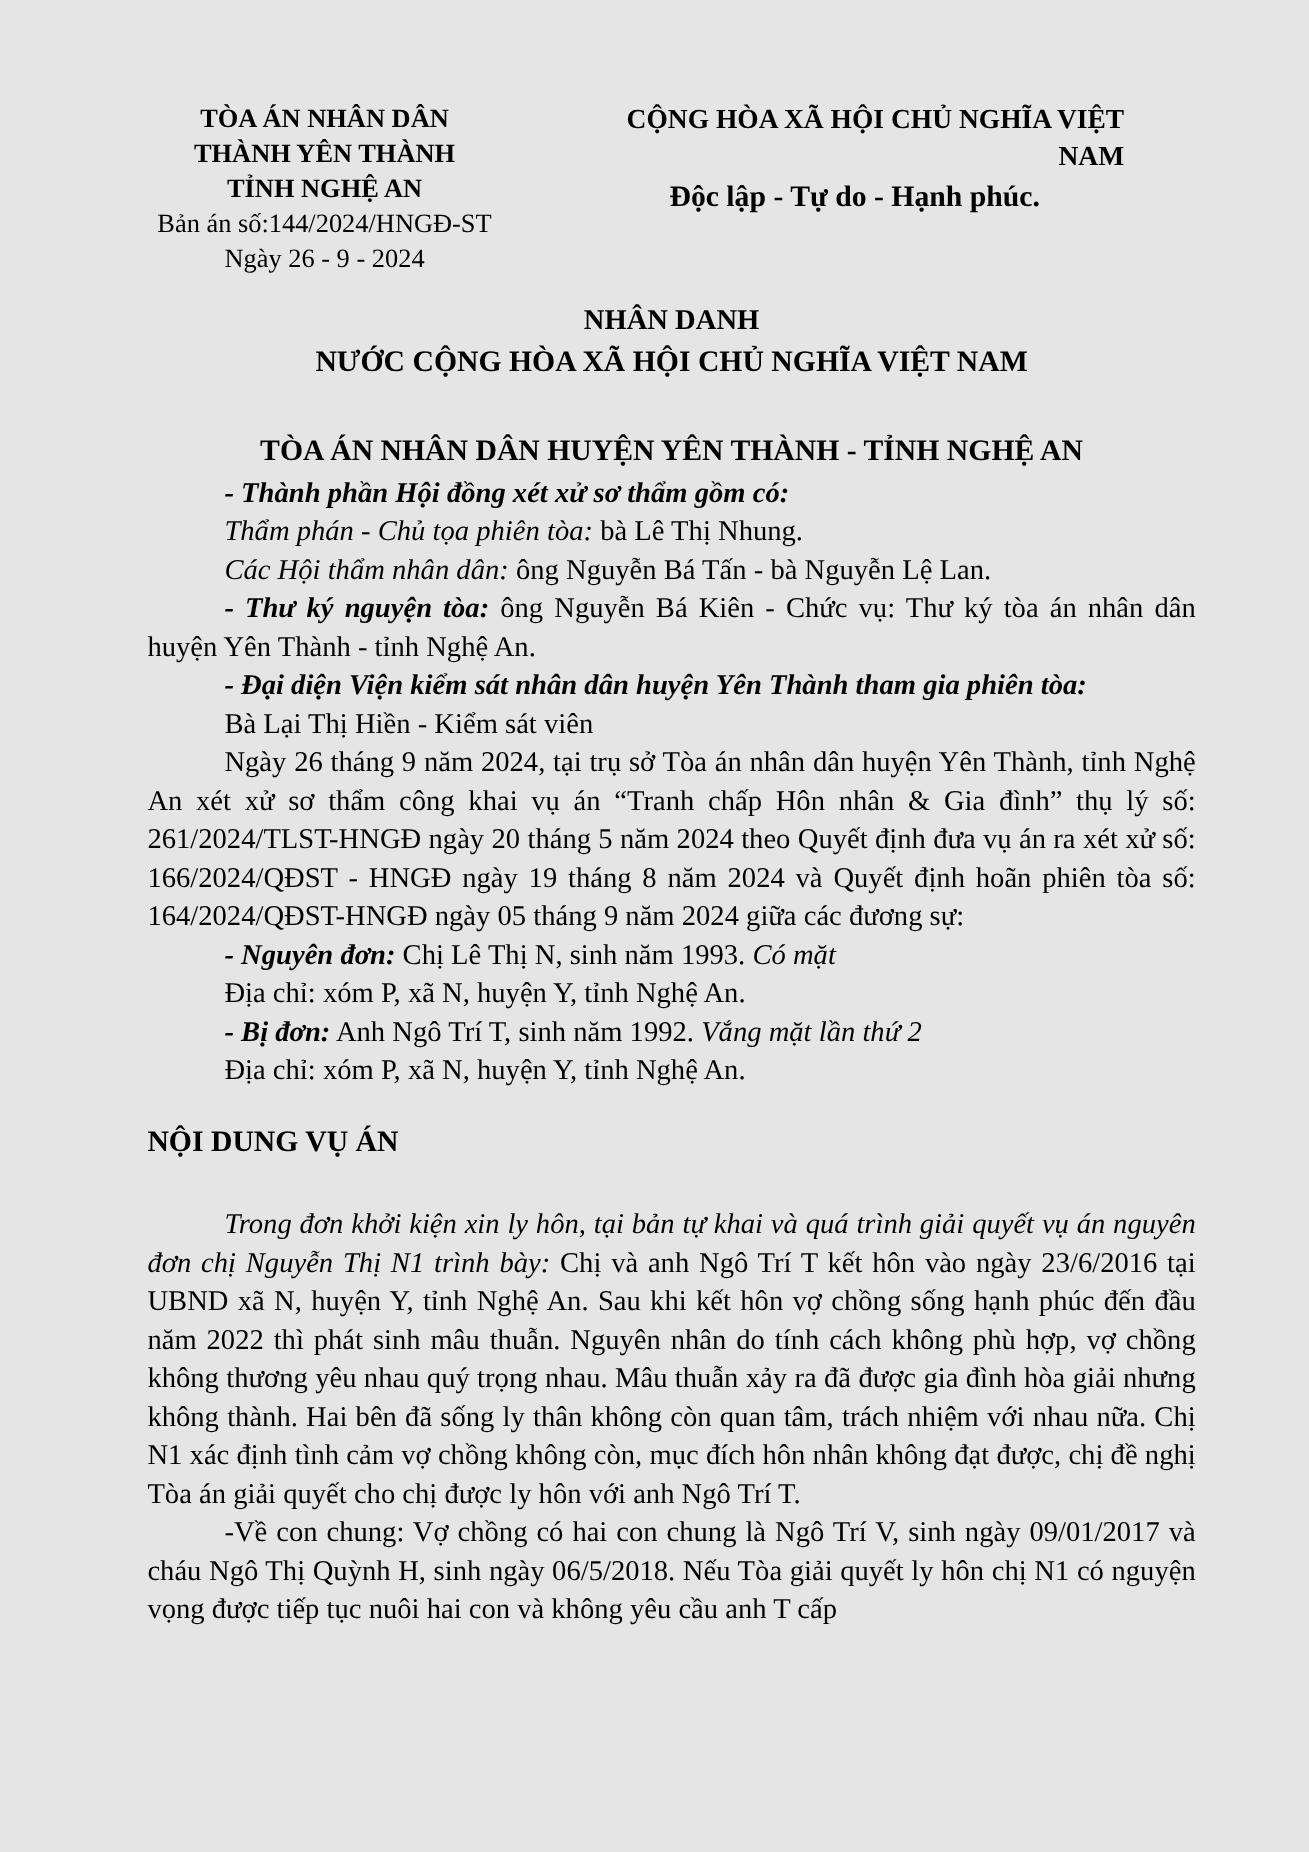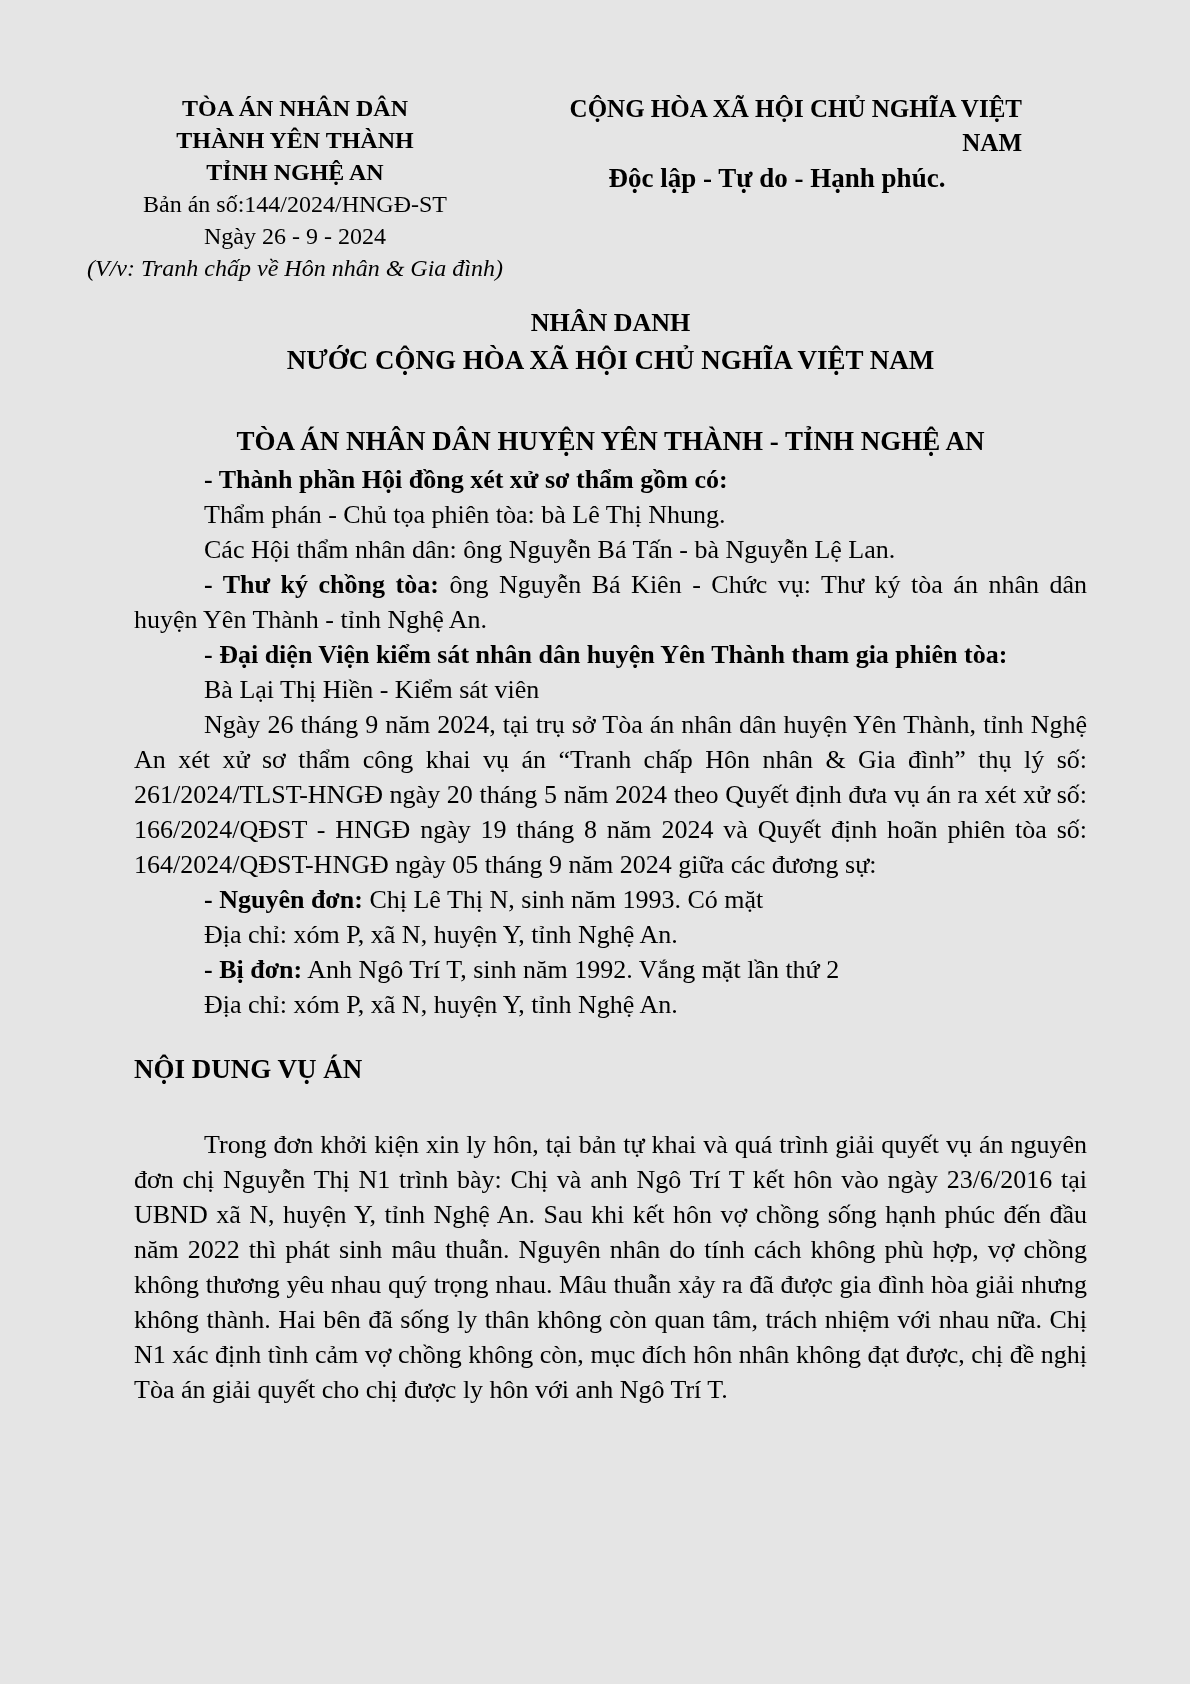--- a/index.html
+++ b/index.html
@@ -20,57 +20,57 @@
   
   .title-block{text-align:center;font-weight:bold;margin:20px 103px 0 134px;}
   .title-line.t1{font-size:26px;line-height:38px;}
   .title-line.t2{font-size:27px;line-height:37px;}
   .title-line.t3{font-size:27px;line-height:37px;margin-top:44px;}
   
   .body{margin:2px 103px 0 134px;font-size:26px;line-height:35px;text-align:justify;}
   .body p{margin:0;text-indent:70px;}
   .body p.section-heading{text-align:left;text-indent:0;font-weight:bold;font-size:27px;margin:30px 0 40px 0;}
   .seg-b{font-weight:bold;}
-  .seg-i{}
+  .seg-i{font-style:italic;}
 </style>
 </head>
 <body>
 
 <div class="page">
 
   <div class="header">
     <div class="header-left">
       <div class="hl-bold">TÒA ÁN NHÂN DÂN</div>
       <div class="hl-bold">THÀNH YÊN THÀNH</div>
       <div class="hl-bold">TỈNH NGHỆ AN</div>
       <div class="hl-reg">Bản án số:144/2024/HNGĐ-ST</div>
       <div class="hl-reg">Ngày 26 - 9 - 2024</div>
-      <div class="hl-italic">(V/v: Tranh chấp về Hôn nhân &amp; Gia đình)</div>
     </div>
     <div class="header-right">
       <div class="hr-country">CỘNG HÒA XÃ HỘI CHỦ NGHĨA VIỆT NAM</div>
       <div class="hr-motto">Độc lập - Tự do - Hạnh phúc.</div>
     </div>
   </div>
 
   <div class="title-block">
     <div class="title-line t1">NHÂN DANH</div>
     <div class="title-line t2">NƯỚC CỘNG HÒA XÃ HỘI CHỦ NGHĨA VIỆT NAM</div>
     <div class="title-line t3">TÒA ÁN NHÂN DÂN HUYỆN YÊN THÀNH - TỈNH NGHỆ AN</div>
   </div>
 
   <div class="body" id="document-body">
       <p><span class="seg-b seg-i">- Thành phần Hội đồng xét xử sơ thẩm gồm có:</span></p>
       <p><span class="seg-i">Thẩm phán - Chủ tọa phiên tòa:</span><span> bà Lê Thị Nhung.</span></p>
       <p><span class="seg-i">Các Hội thẩm nhân dân:</span><span> ông Nguyễn Bá Tấn - bà Nguyễn Lệ Lan.</span></p>
-      <p><span class="seg-b seg-i">- Thư ký chồng tòa:</span><span> ông Nguyễn Bá Kiên - Chức vụ: Thư ký tòa án nhân dân huyện Yên Thành - tỉnh Nghệ An.</span></p>
+      <p><span class="seg-b seg-i">- Thư ký nguyện tòa:</span><span> ông Nguyễn Bá Kiên - Chức vụ: Thư ký tòa án nhân dân huyện Yên Thành - tỉnh Nghệ An.</span></p>
       <p><span class="seg-b seg-i">- Đại diện Viện kiểm sát nhân dân huyện Yên Thành tham gia phiên tòa:</span></p>
       <p><span>Bà Lại Thị Hiền - Kiểm sát viên</span></p>
       <p><span>Ngày 26 tháng 9 năm 2024, tại trụ sở Tòa án nhân dân huyện Yên Thành, tỉnh Nghệ An xét xử sơ thẩm công khai vụ án “Tranh chấp Hôn nhân &amp; Gia đình” thụ lý số: 261/2024/TLST-HNGĐ ngày 20 tháng 5 năm 2024 theo Quyết định đưa vụ án ra xét xử số: 166/2024/QĐST - HNGĐ ngày 19 tháng 8 năm 2024 và Quyết định hoãn phiên tòa số: 164/2024/QĐST-HNGĐ ngày 05 tháng 9 năm 2024 giữa các đương sự:</span></p>
       <p><span class="seg-b seg-i">- Nguyên đơn:</span><span> Chị Lê Thị N, sinh năm 1993. </span><span class="seg-i">Có mặt</span></p>
       <p><span>Địa chỉ: xóm P, xã N, huyện Y, tỉnh Nghệ An.</span></p>
       <p><span class="seg-b seg-i">- Bị đơn:</span><span> Anh Ngô Trí T, sinh năm 1992. </span><span class="seg-i">Vắng mặt lần thứ 2</span></p>
       <p><span>Địa chỉ: xóm P, xã N, huyện Y, tỉnh Nghệ An.</span></p>
       <p class="section-heading"><span class="seg-b">NỘI DUNG VỤ ÁN</span></p>
       <p><span class="seg-i">Trong đơn khởi kiện xin ly hôn, tại bản tự khai và quá trình giải quyết vụ án nguyên đơn chị Nguyễn Thị N1 trình bày:</span><span> Chị và anh Ngô Trí T kết hôn vào ngày 23/6/2016 tại UBND xã N, huyện Y, tỉnh Nghệ An. Sau khi kết hôn vợ chồng sống hạnh phúc đến đầu năm 2022 thì phát sinh mâu thuẫn. Nguyên nhân do tính cách không phù hợp, vợ chồng không thương yêu nhau quý trọng nhau. Mâu thuẫn xảy ra đã được gia đình hòa giải nhưng không thành. Hai bên đã sống ly thân không còn quan tâm, trách nhiệm với nhau nữa. Chị N1 xác định tình cảm vợ chồng không còn, mục đích hôn nhân không đạt được, chị đề nghị Tòa án giải quyết cho chị được ly hôn với anh Ngô Trí T.</span></p>
+      <p><span>-Về con chung: Vợ chồng có hai con chung là Ngô Trí V, sinh ngày 09/01/2017 và cháu Ngô Thị Quỳnh H, sinh ngày 06/5/2018. Nếu Tòa giải quyết ly hôn chị N1 có nguyện vọng được tiếp tục nuôi hai con và không yêu cầu anh T cấp</span></p>
     </div>
 
 </div>
 
 </body></html>

